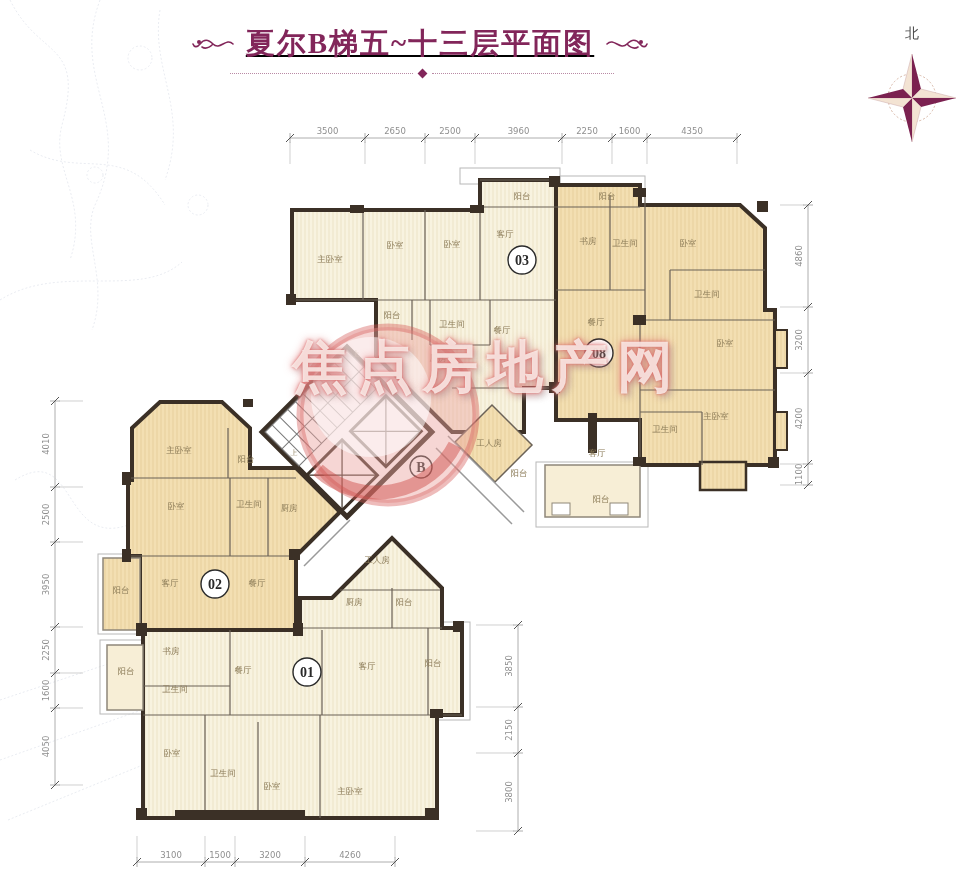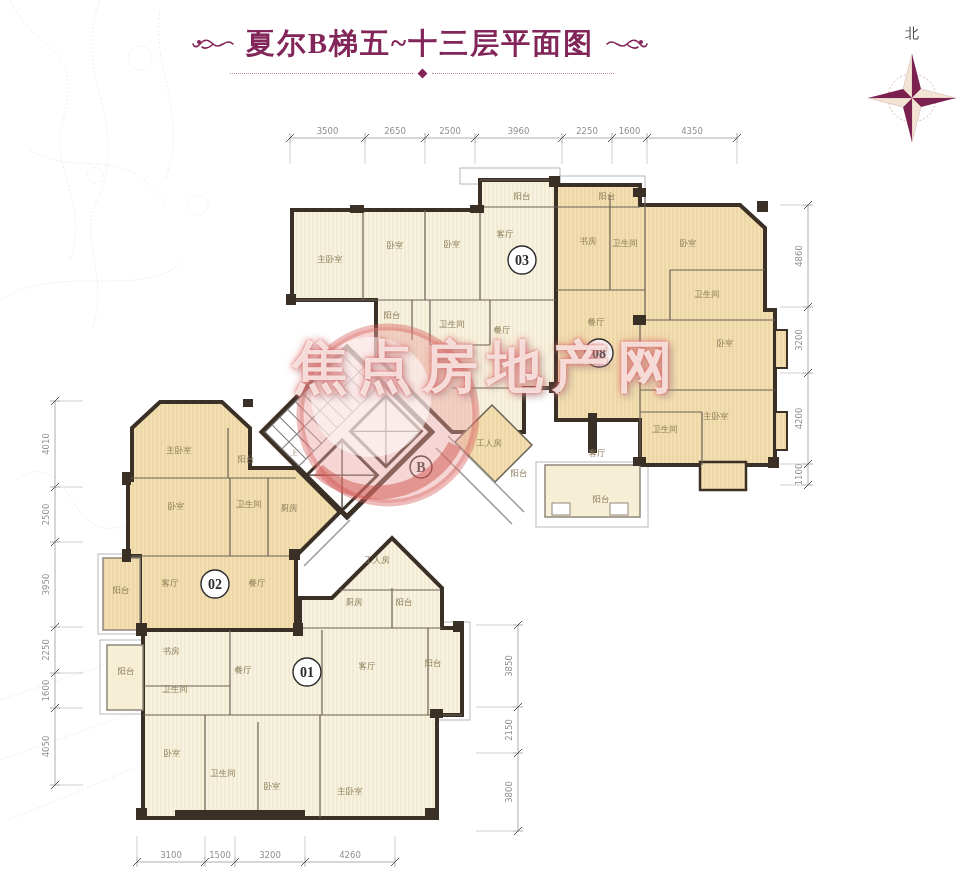--- a/index.html
+++ b/index.html
@@ -1,20 +1,20 @@
 <!DOCTYPE html>
 <html><head>
 <meta charset="utf-8">
 <style>
   html,body{margin:0;padding:0;background:#ffffff;}
   .page{position:relative;width:969px;height:884px;background:#ffffff;overflow:hidden;
         font-family:"DejaVu Sans",sans-serif;}
   
   .header{position:absolute;left:175px;top:24px;width:490px;display:flex;
-          align-items:center;justify-content:center;gap:12px;}
+          align-items:center;justify-content:center;gap:12px;text-decoration:underline;}
   .header h1{margin:0;font-family:"Liberation Serif","DejaVu Serif",serif;
              font-size:29px;font-weight:700;letter-spacing:2px;color:#82265a;white-space:nowrap;}
   .title-rule{position:absolute;left:230px;top:70px;width:384px;display:flex;align-items:center;}
   .rule-line{flex:1;border-top:1px dotted #b98aa5;height:0;}
   .rule-diamond{width:7px;height:7px;margin:0 6px;background:#82265a;transform:rotate(45deg);}
   
   .compass{position:absolute;left:862px;top:22px;}
   .compass text{font-family:"DejaVu Sans",sans-serif;font-size:14px;fill:#4a4a4a;}
   
   .room-label{font-family:"DejaVu Sans",sans-serif;fill:#8a7a56;text-anchor:middle;}

